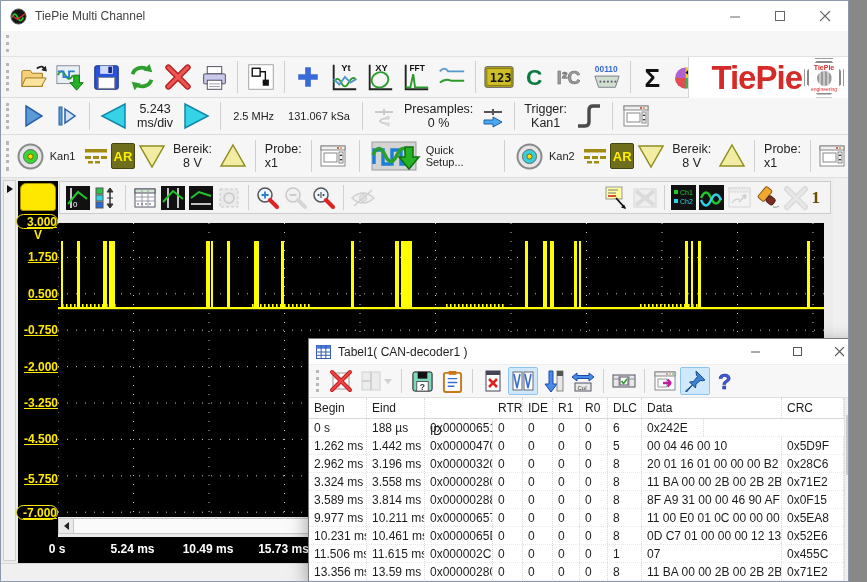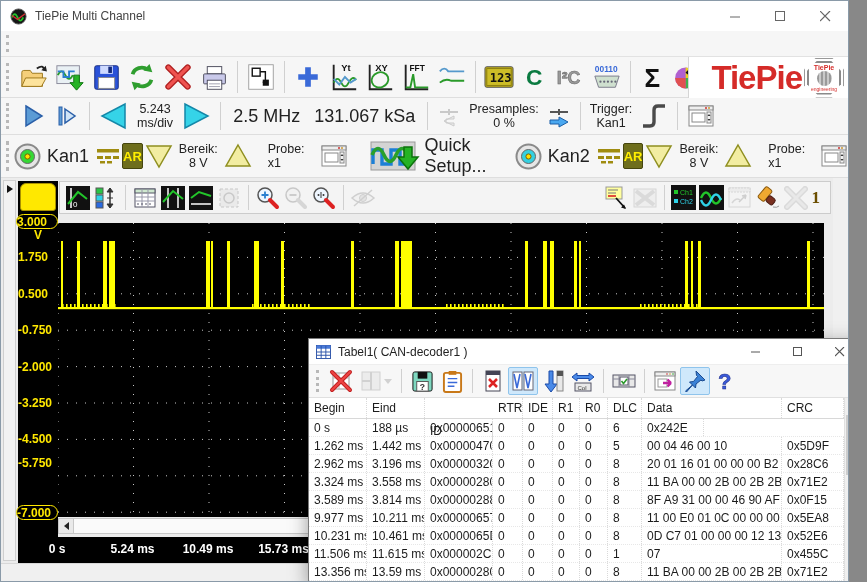--- a/index.html
+++ b/index.html
@@ -38,40 +38,40 @@
                 clip-path:polygon(30% 0,70% 0,100% 30%,100% 70%,70% 100%,30% 100%,0 70%,0 30%); 
                 border:1px solid #999; display:flex; flex-direction:column; align-items:center; justify-content:center; }
   .logo-badge .oct { position:absolute; inset:2px; clip-path:polygon(30% 0,70% 0,100% 30%,100% 70%,70% 100%,30% 100%,0 70%,0 30%);
                      border:2px solid #8a8a8a; background:#fff; }
   .badge-top { position:relative; font-size:7px; font-weight:bold; color:#d52b28; z-index:2; }
   .badge-globe { position:relative; width:15px; height:15px; border-radius:50%; background:repeating-linear-gradient(90deg,#9a9a9a 0 2px,#c9c9c9 2px 4px); z-index:2; }
   .badge-bot { position:relative; font-size:5px; color:#d52b28; z-index:2; }
 
   
   .stack { display:flex; flex-direction:column; align-items:center; justify-content:center; line-height:1.15; font-size:12.5px; color:#222; padding:0 4px; }
-  .bigval { font-size:18px; color:#222; padding:0 7px; }
+  .bigval { font-size:11px; color:#222; padding:0 7px; }
 
   
   .ar-btn { width:27px; height:26px; background:#6e6e1c; border:1px solid #45450e; color:#ffee00;
             font-weight:bold; font-size:13px; display:flex; align-items:center; justify-content:center; border-radius:2px; }
 
   
   .graph-zone { position:absolute; left:0; top:177px; width:832px; height:385px; background:#ececec; }
   .collapse-strip { position:absolute; left:2px; top:2px; width:13px; height:381px; background:#f2f2f2;
                     border:1px solid #cfcfcf; }
   .collapse-arrow { width:0; height:0; border-top:4px solid transparent; border-bottom:4px solid transparent;
                     border-left:6px solid #111; margin:4px auto 0; }
   .graph-toolbar { position:absolute; left:58px; top:3px; width:772px; height:33px; background:#f4f4f4;
                    border:1px solid #cccccc; display:flex; align-items:center; padding:0 4px; }
   .gt-spacer { flex:1; }
   .graph-num { font-family:"Liberation Serif", serif; font-weight:bold; font-size:17px; color:#6b4e00; padding:0 6px 0 2px; }
 
   .y-axis { position:absolute; left:17px; top:3px; width:40px; height:356px; background:#000; }
   .axis-thumb { position:absolute; left:2px; top:2px; width:36px; height:28px; background:#ffe800; border-radius:6px 6px 3px 3px; border:1px solid #a89000; }
-  .ylabel { position:absolute; width:100%; text-align:left; color:#ffe800; font-weight:bold; font-size:12px; height:15px; line-height:15px; }
+  .ylabel { position:absolute; width:100%; text-align:right; color:#ffe800; font-weight:bold; font-size:12px; height:15px; line-height:15px;text-decoration:underline; }
   .ylabel.pill { border:1.5px solid #ffe800; border-radius:8px; width:42px; left:-2px; background:#000; }
   .yunit { position:absolute; top:47px; width:100%; text-align:center; color:#ffe800; font-weight:bold; font-size:12px; }
 
   .plot { position:absolute; left:57px; top:45px; width:766px; height:294px; background:#000; overflow:hidden; }
 
   .hscroll { position:absolute; left:57px; top:340px; width:766px; height:16px; background:#f0f0f0; display:flex; }
   .hscroll .sbtn { width:16px; height:16px; background:#e9e9e9; border:1px solid #c8c8c8; display:flex; align-items:center; justify-content:center; }
   .hscroll .larr { width:0;height:0;border-top:4px solid transparent;border-bottom:4px solid transparent;border-right:5px solid #222; }
   .hscroll .thumb { flex:1; background:#fafafa; border:1px solid #c8c8c8; border-left:none; }
   .xaxis-bar { position:absolute; left:17px; top:359px; width:806px; height:26px; background:#000; }
@@ -633,21 +633,21 @@
     <div class="y-axis">
       <div class="axis-thumb"></div>
       <div class="yunit">V</div>
     <div class="ylabel pill" style="top: 33px;">3.000</div>
         <div class="ylabel" style="top: 69.4px;">1.750</div>
         <div class="ylabel" style="top: 105.8px;">0.500</div>
         <div class="ylabel" style="top: 142.2px;">-0.750</div>
         <div class="ylabel" style="top: 178.6px;">-2.000</div>
         <div class="ylabel" style="top: 215px;">-3.250</div>
         <div class="ylabel" style="top: 251.4px;">-4.500</div>
-        <div class="ylabel" style="top: 275px;">-5.750</div>
+        <div class="ylabel" style="top: 291px;">-5.750</div>
         <div class="ylabel pill" style="top: 324.2px;">-7.000</div>
       </div>
 
     <div class="plot">
       <svg id="wave" width="766" height="294">
           <line x1="0" y1="0" x2="0" y2="294" stroke="#c8c8c8" stroke-width="1" stroke-dasharray="1 8"></line>
           <line x1="75.5" y1="0" x2="75.5" y2="294" stroke="#c8c8c8" stroke-width="1" stroke-dasharray="1 8"></line>
           <line x1="151" y1="0" x2="151" y2="294" stroke="#c8c8c8" stroke-width="1" stroke-dasharray="1 8"></line>
           <line x1="226.5" y1="0" x2="226.5" y2="294" stroke="#c8c8c8" stroke-width="1" stroke-dasharray="1 8"></line>
           <line x1="302" y1="0" x2="302" y2="294" stroke="#c8c8c8" stroke-width="1" stroke-dasharray="1 8"></line>

